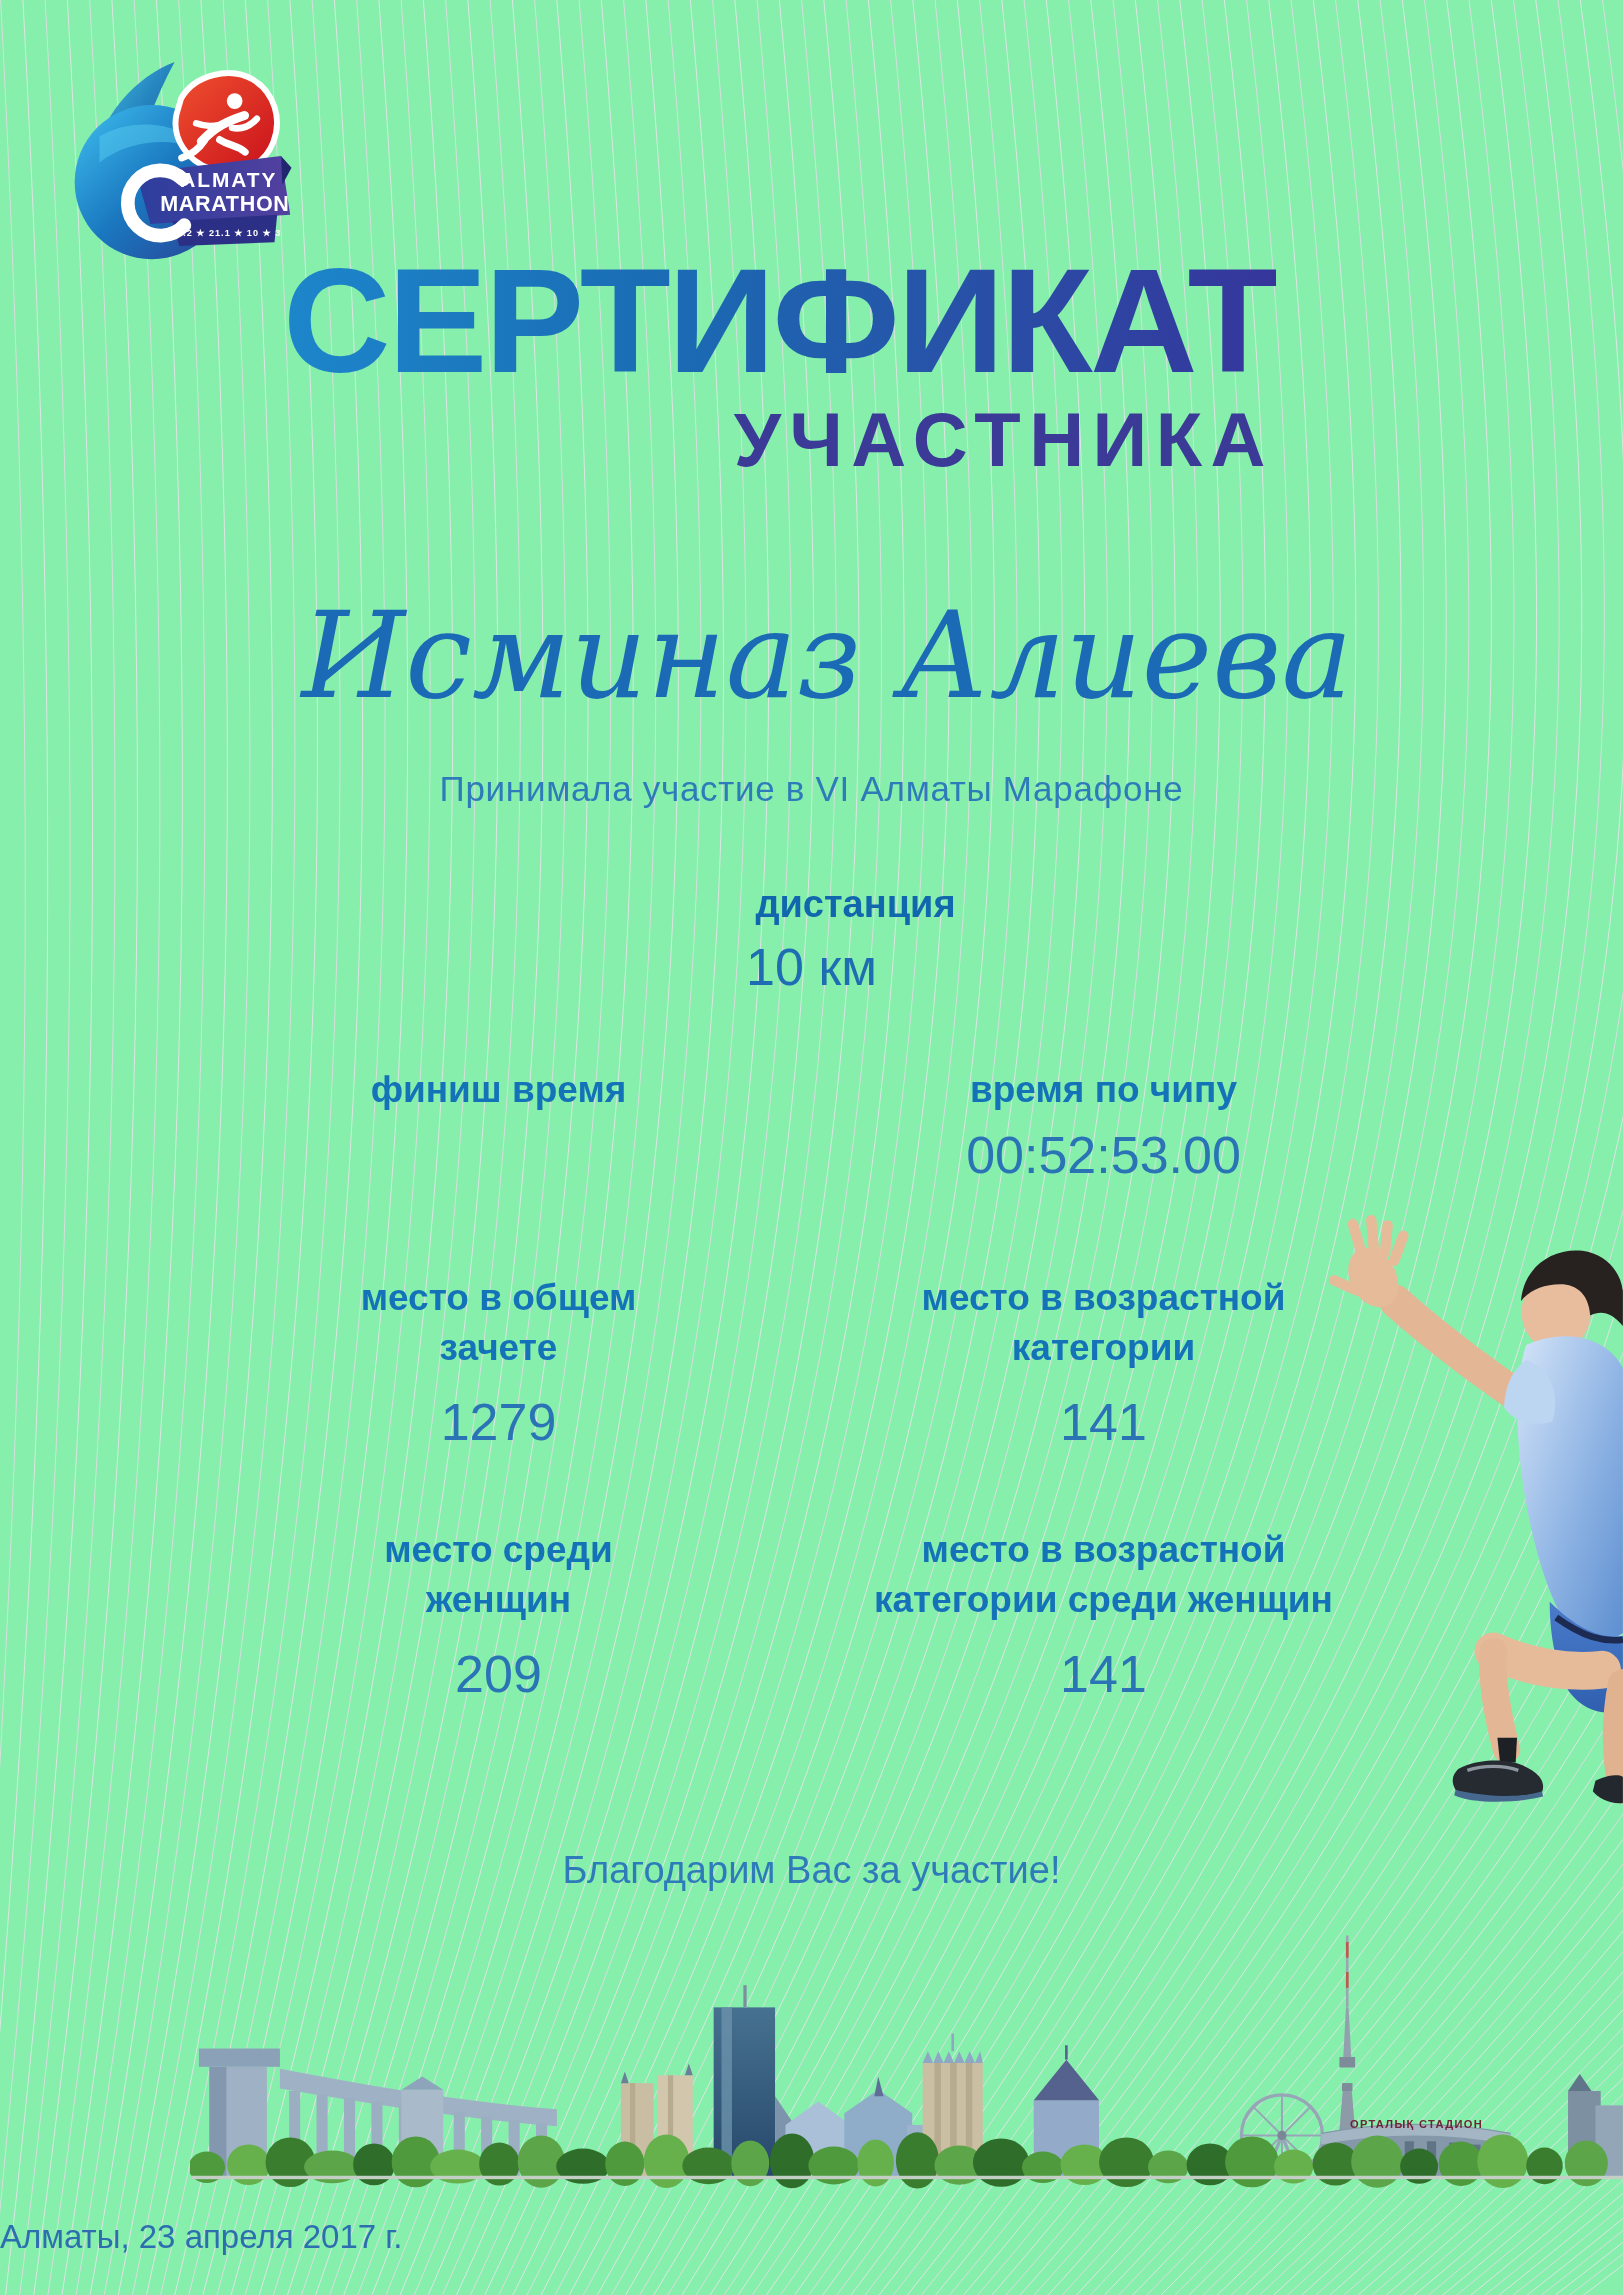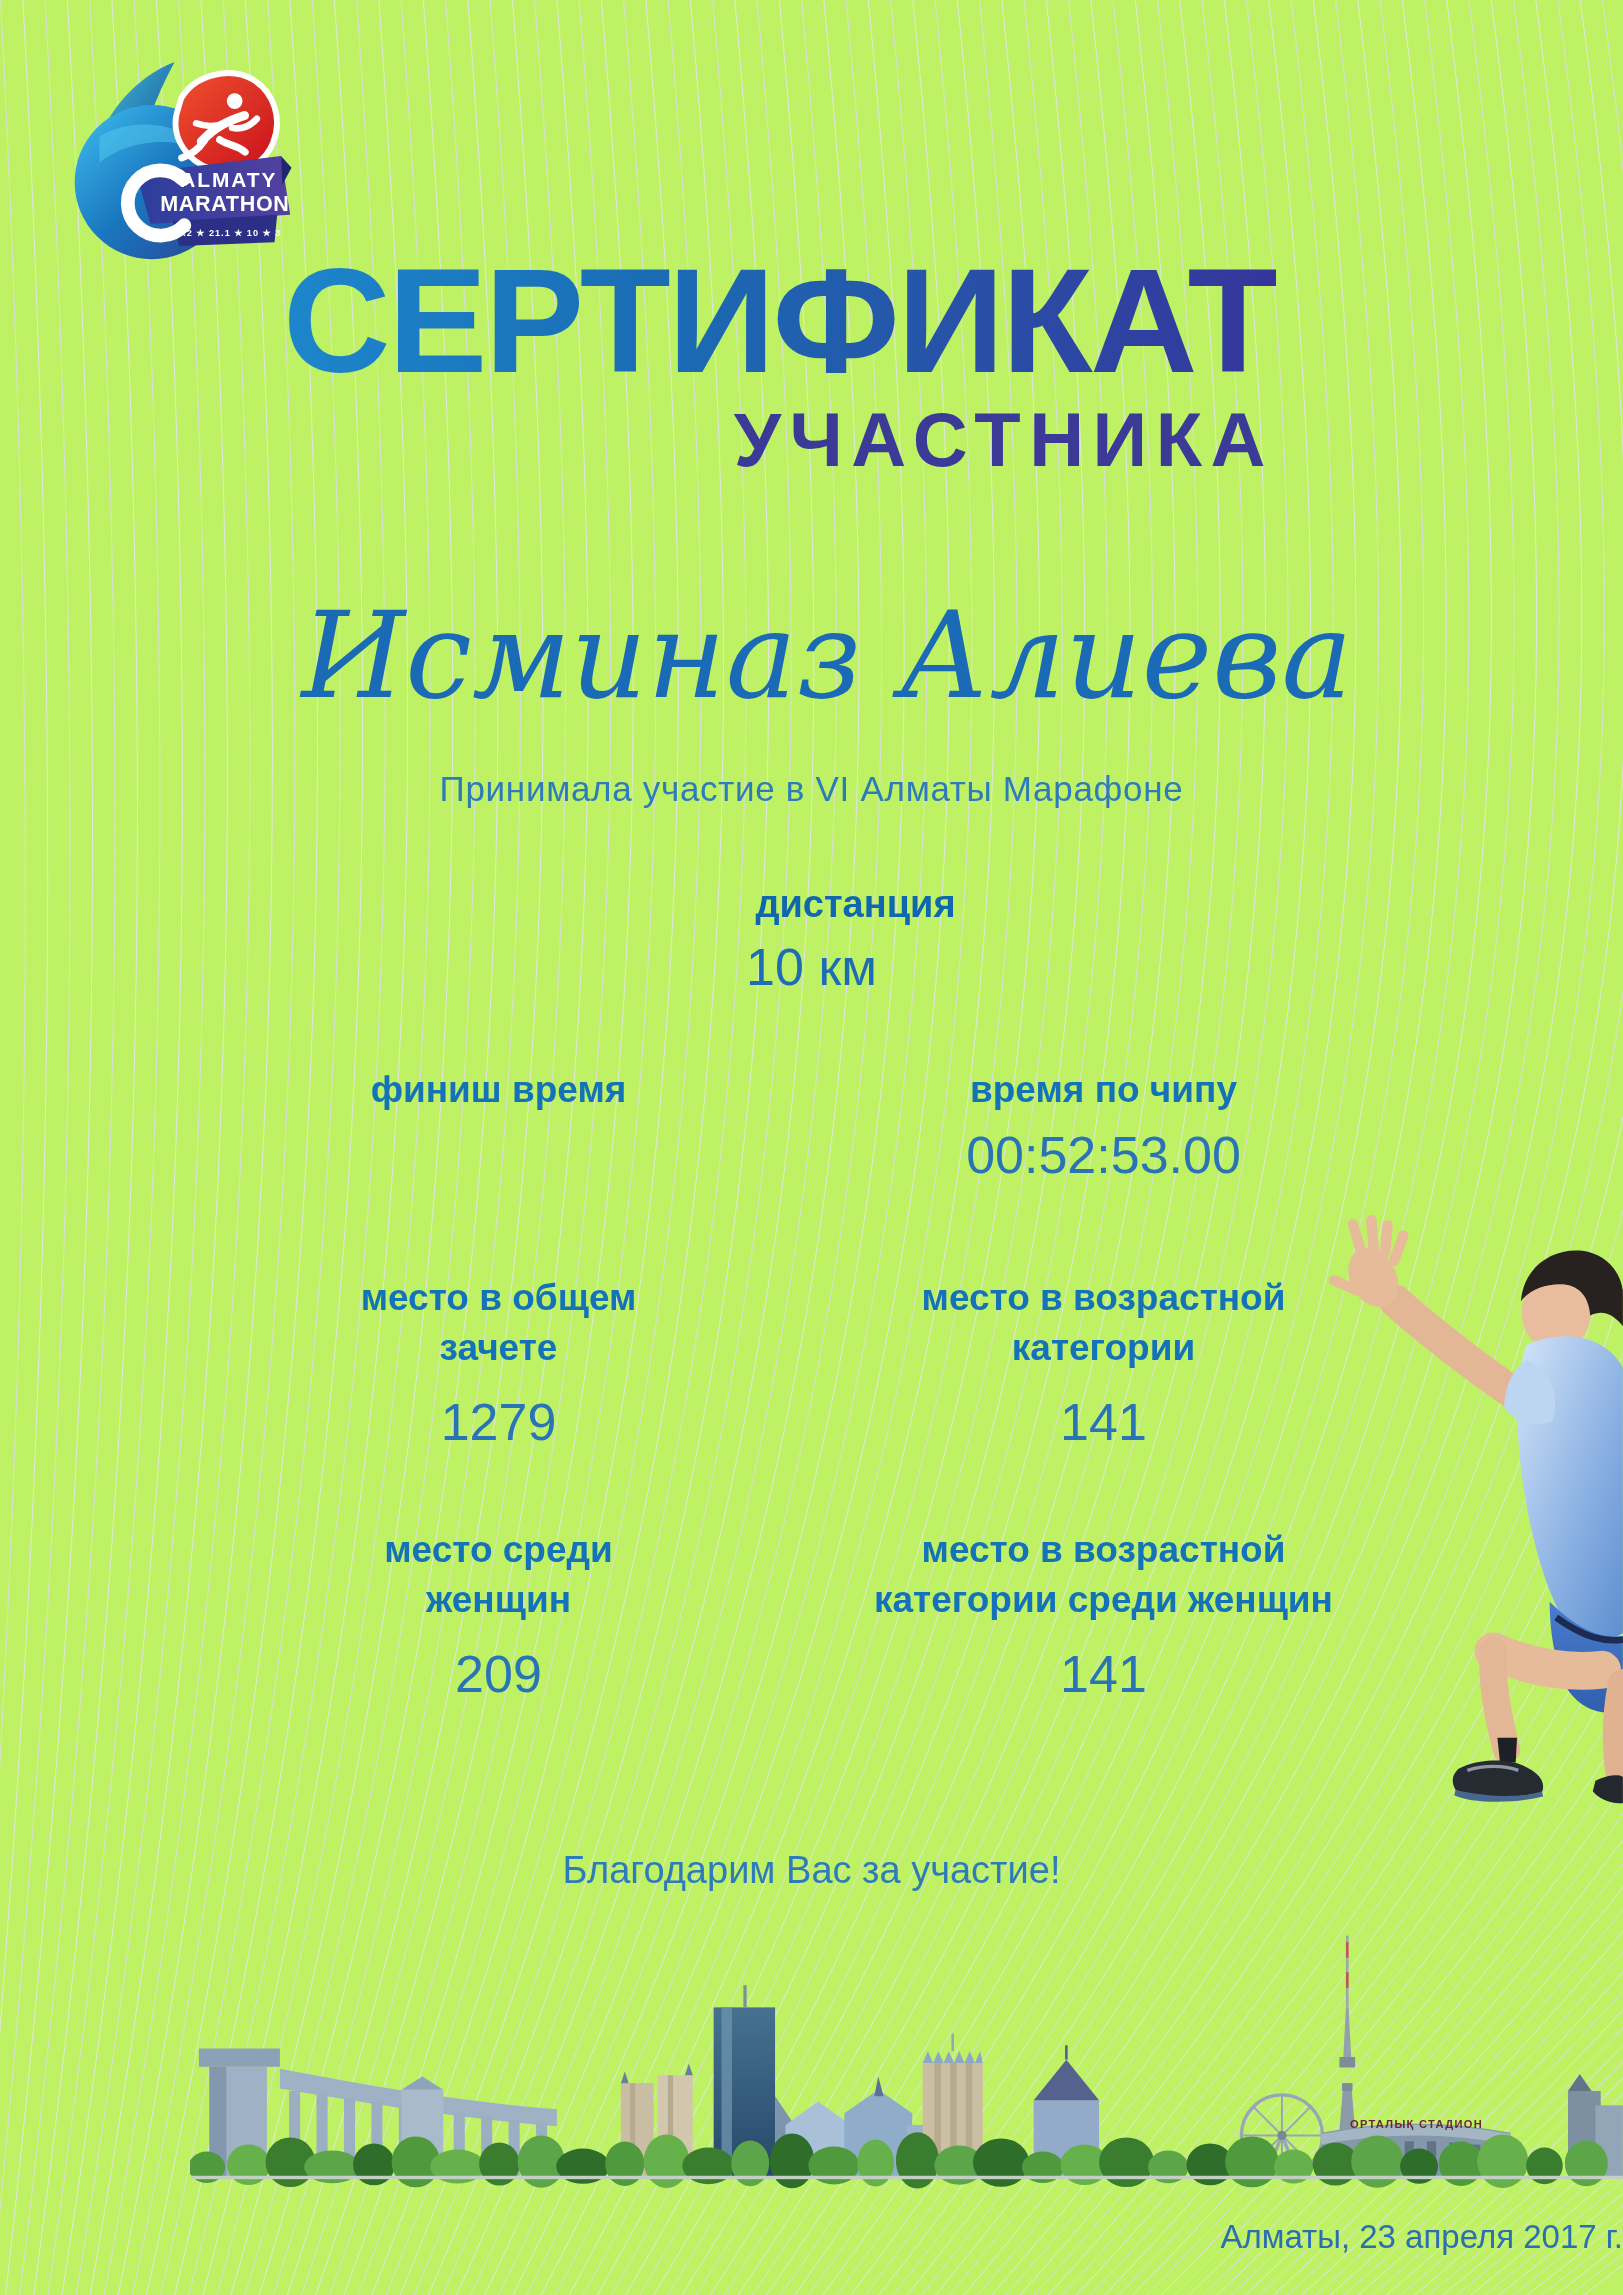--- a/index.html
+++ b/index.html
@@ -1,17 +1,17 @@
 <!DOCTYPE html>
 <html style="font-size:10.5px"><head>
 <meta charset="utf-8">
 <style>
   html,body{margin:0;padding:0;background:#ffffff;}
   .page{
-    position:relative;width:1623px;height:2295px;background:#bef264;overflow:hidden;
+    position:relative;width:1623px;height:2295px;background:#86efac;overflow:hidden;
     font-family:"Liberation Sans",sans-serif;
   }
   #bg-pattern{position:absolute;left:0;top:0;width:1623px;height:2295px;z-index:0;}
 
   .logo{position:absolute;left:73px;top:58px;width:228px;height:209px;z-index:3;}
 
   .title{
     position:absolute;top:250px;right:347px;margin:0;z-index:2;
     font-size:149px;font-weight:800;letter-spacing:-2.6px;line-height:0.95;white-space:nowrap;
     background:linear-gradient(90deg,#1d86cb 0%,#1a6cb4 38%,#36359b 100%);
@@ -49,21 +49,21 @@
     font-size:52px;font-weight:400;color:#2a74b6;margin-top:10.5px;
   }
   .row-2 .stat-value,.row-3 .stat-value{margin-top:19.6px;}
   .thanks{
     position:absolute;top:1849px;left:0;width:100%;text-align:center;z-index:2;
     font-size:38px;font-weight:400;color:#2e7bba;
   }
   .skyline{position:absolute;left:190px;top:1929px;width:1434px;height:307px;z-index:1;}
   .runner{position:absolute;right:0;top:1211px;width:327px;height:596px;z-index:1;}
   .date{
-    position:absolute;top:2218px;left:0;width:100%;text-align:right;z-index:2;
+    position:absolute;top:2218px;left:0;width:100%;text-align:left;z-index:2;
     font-size:33px;font-weight:400;color:#2d6fae;
   }
 </style>
 </head>
 <body>
 
 <div class="page">
 
   <svg id="bg-pattern" viewBox="0 0 2482 3510" preserveAspectRatio="none">
       <path d="M 0 -20 C 70 1300 42 2300 -60 3560" stroke="#dcdde2" stroke-width="1.4" fill="none"></path>

